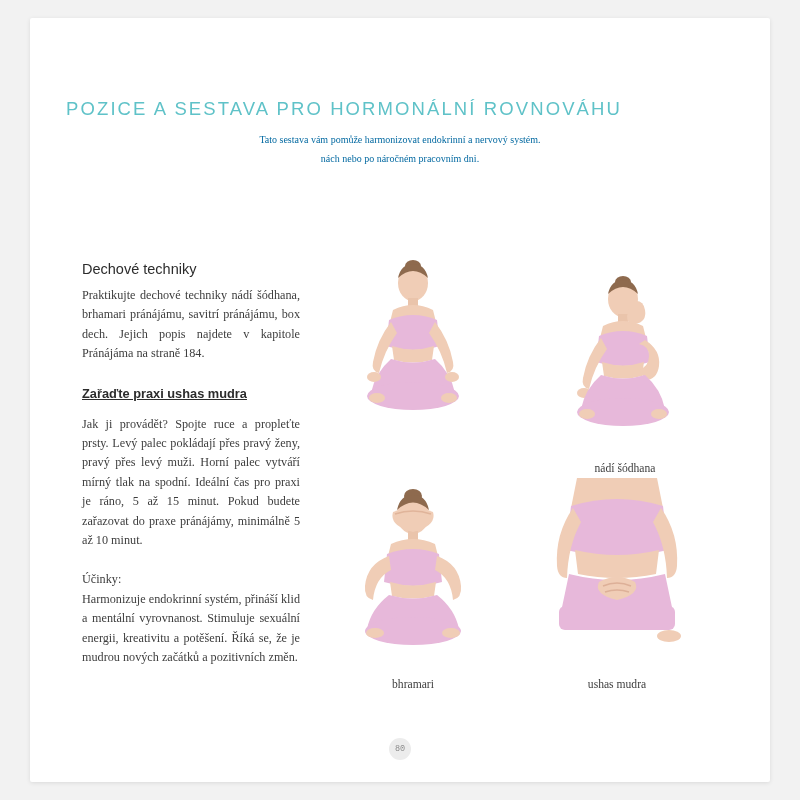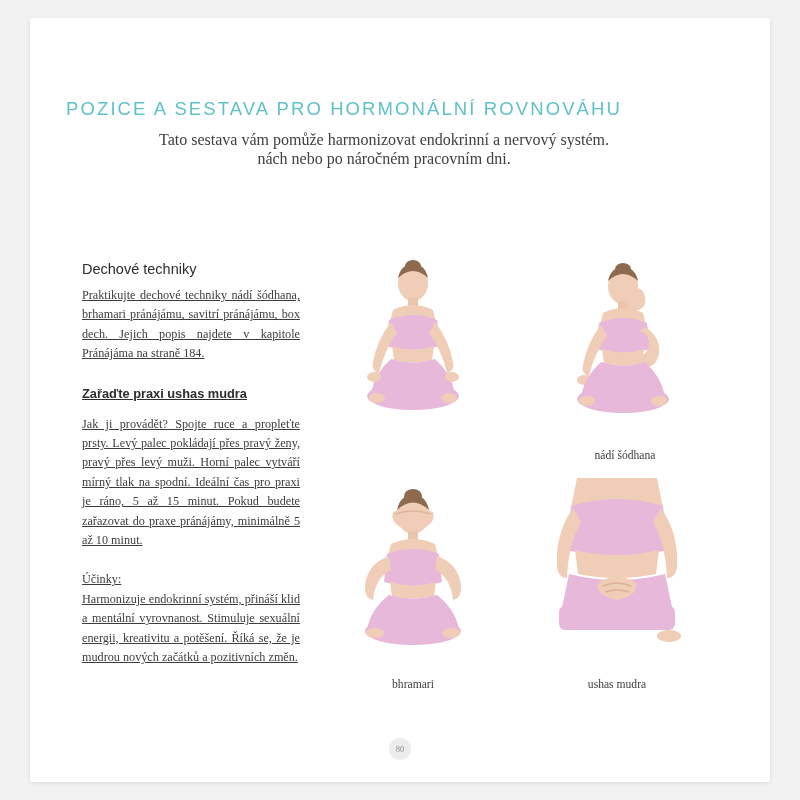--- a/index.html
+++ b/index.html
@@ -28,26 +28,26 @@
     width: 628px;
     text-align: center;
     color: #5fc2c8;
     font-size: 18.5px;
     letter-spacing: 2.1px;
     font-weight: 400;
     font-family: "Liberation Sans", sans-serif;
   }
   .intro {
     position: absolute;
-    left: 124px;
+    left: 140px;
     top: 112px;
     width: 460px;
     text-align: center;
-    color: #404040;
-    font-size: 16px;
+    color: #0369a1;
+    font-size: 10px;
     line-height: 19px;
     font-family: "Liberation Serif", serif;
   }
   .intro div { white-space: nowrap; }
 
   .col-left {
     position: absolute;
     left: 52px;
     top: 243px;
     width: 218px;
@@ -67,36 +67,35 @@
     font-family: "Liberation Sans", sans-serif;
     text-decoration: underline;
   }
   .body-text {
     color: #3d3d3d;
     font-size: 12.2px;
     line-height: 19.4px;
     text-align: justify;
     font-family: "Liberation Serif", serif;
     margin: 0;
-    text-decoration: underline;
   }
   .spacer-para { margin-top: 20px; }
 
   .grid {
     position: absolute;
     left: 285px;
     top: 228px;
     width: 410px;
   }
   .cell {
     position: absolute;
     width: 196px;
   }
   .cell.c1 { left: 0;   top: 0; }
-  .cell.c2 { left: 212px; top: 3px; }
+  .cell.c2 { left: 212px; top: 16px; }
   .cell.c3 { left: 0;   top: 232px; }
   .cell.c4 { left: 204px; top: 232px; }
   .photo {
     position: relative;
     width: 196px;
     height: 190px;
     background: #ffffff;
     overflow: hidden;
   }
   .caption {
@@ -119,21 +118,21 @@
   }
   .pagenum {
     display: inline-block;
     width: 22px;
     height: 22px;
     line-height: 22px;
     border-radius: 50%;
     background: #ececec;
     color: #8c8c8c;
     font-size: 8.5px;
-    font-family: Liberation Serif, serif;
+    font-family: Liberation Mono, monospace;
   }
 </style>
 </head>
 <body>
 
 <div class="page">
 
   <h1 class="page-title">POZICE A SESTAVA PRO HORMONÁLNÍ ROVNOVÁHU</h1>
 
   <div class="intro">

